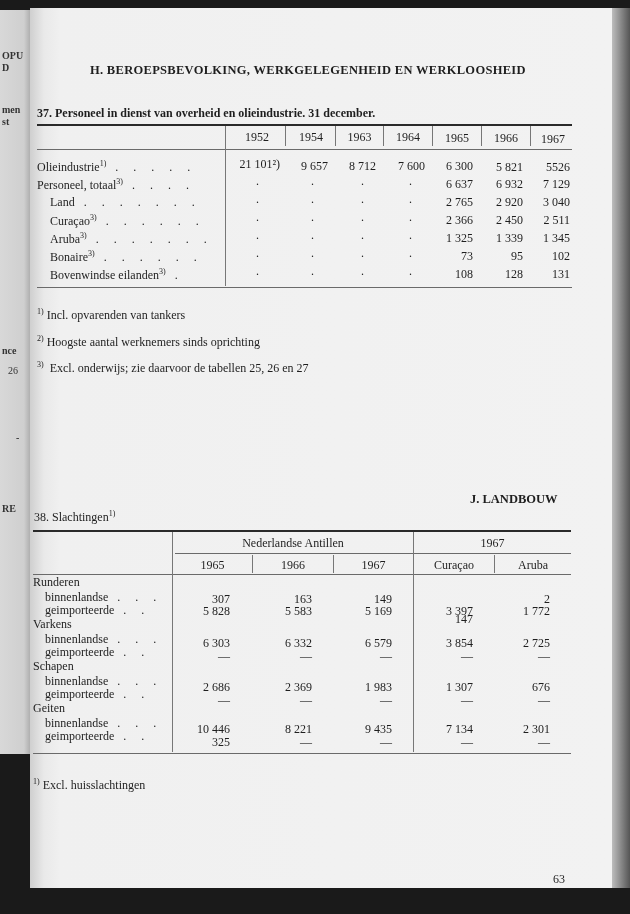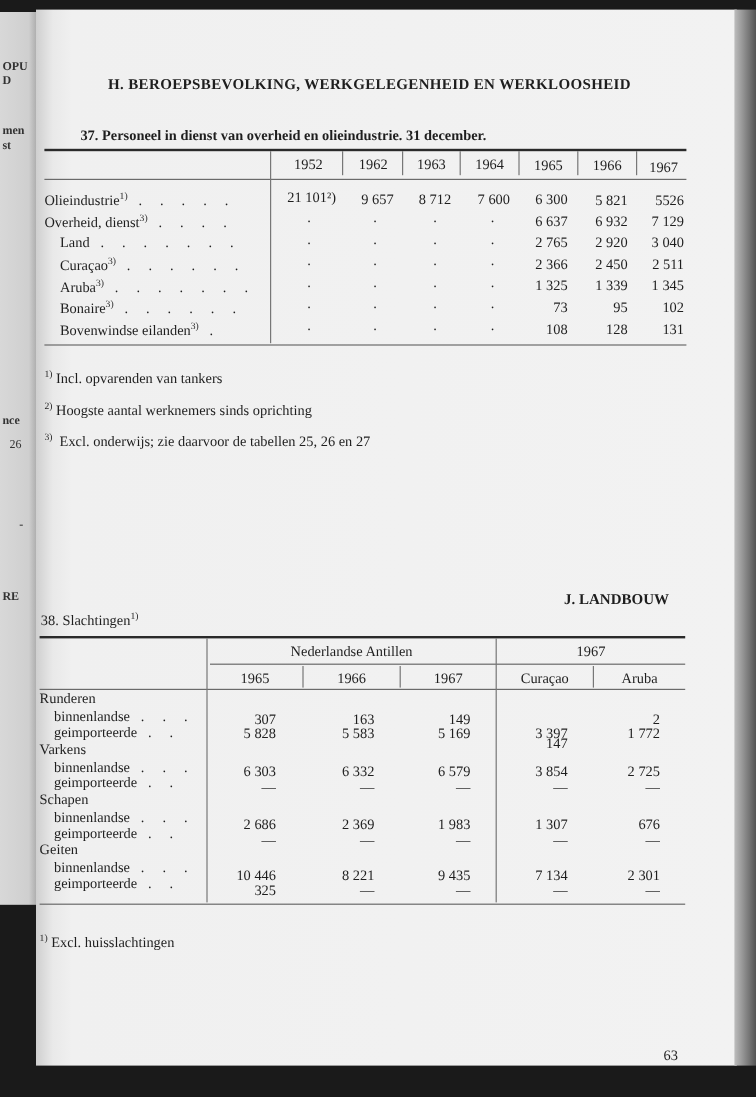--- a/index.html
+++ b/index.html
@@ -8,21 +8,21 @@
   .left-page { position:absolute; left:0; top:10px; width:40px; height:744px;
                background:linear-gradient(90deg,#d8d8d8 0%,#cfcfcf 60%,#9a9a9a 85%,#bdbdbd 100%);text-align:center; }
   .left-frag { position:absolute; left:2px; font-size:10px; font-weight:bold; color:#333; line-height:11px;
                font-family:"Liberation Serif", serif; }
   .page { position:absolute; left:30px; top:8px; width:584px; height:880px;
           background:linear-gradient(90deg,#cfcfcf 0px,#e9e9e9 14px,#f0f0f0 30px,#f2f2f2 100%); }
   .page-shadow { position:absolute; right:0; top:8px; width:18px; height:880px; background:linear-gradient(90deg,#bdbdbd,#555); }
   .abs { position:absolute; }
   .section-title { left:90px; top:63px; font-size:12.5px; font-weight:bold; letter-spacing:0.3px;
                    font-family:"Liberation Serif", serif; }
-  .table-title { left:37px; top:106px; font-size:12px; font-weight:bold; font-family:"Liberation Serif", serif;margin-left:30px; }
+  .table-title { left:37px; top:106px; font-size:12px; font-weight:bold; font-family:"Liberation Serif", serif; }
   .rule { position:absolute; background:#2a2a2a; }
   .thin { background:#6a6a6a; }
   .vline { position:absolute; width:1px; background:#777; }
   .cell { position:absolute; font-size:12px; text-align:right; font-family:"Liberation Serif", serif; white-space:nowrap; }
   .hcell { position:absolute; font-size:12px; text-align:center; font-family:"Liberation Serif", serif; }
   .rowlabel { position:absolute; font-size:12px; font-family:"Liberation Serif", serif; white-space:nowrap; }
   .dots { letter-spacing:6px; }
   .note { position:absolute; font-size:12px; font-family:"Liberation Serif", serif; }
   sup { font-size:8px; }
   .dot { position:absolute; font-size:12px; font-family:"Liberation Serif", serif; }
@@ -31,50 +31,50 @@
 <body>
 
 <div class="left-page">
   <div class="left-frag" style="top:40px">OPU</div>
   <div class="left-frag" style="top:52px">D</div>
   <div class="left-frag" style="top:94px">men</div>
   <div class="left-frag" style="top:106px">st</div>
   <div class="left-frag" style="top:335px;font-weight:bold">nce</div>
   <div class="left-frag" style="top:355px;left:8px;font-weight:normal">26</div>
   <div class="left-frag" style="top:422px;left:16px">-</div>
-  <div class="left-frag" style="top:482px">RE</div>
+  <div class="left-frag" style="top:493px">RE</div>
 </div>
 
 <div class="page"></div>
 <div class="page-shadow"></div>
 
 <div class="abs section-title">H.  BEROEPSBEVOLKING, WERKGELEGENHEID EN WERKLOOSHEID</div>
 
 <div class="abs table-title">37.  Personeel in dienst van overheid en olieindustrie. 31 december.</div>
 <div class="rule" style="left:37px;top:124px;width:535px;height:2px;"></div>
 <div class="rule thin" style="left:37px;top:149px;width:535px;height:1px;"></div>
 <div class="rule thin" style="left:37px;top:287px;width:535px;height:1px;"></div>
 <div class="vline" style="left:225px;top:126px;height:160px;"></div>
 <div class="vline" style="left:285px;top:126px;height:20px;"></div>
 <div class="vline" style="left:335px;top:126px;height:20px;"></div>
 <div class="vline" style="left:383px;top:126px;height:20px;"></div>
 <div class="vline" style="left:432px;top:126px;height:20px;"></div>
 <div class="vline" style="left:481px;top:126px;height:20px;"></div>
 <div class="vline" style="left:530px;top:126px;height:20px;"></div>
 
 <div class="hcell" style="left:232px;top:130px;width:50px">1952</div>
-<div class="hcell" style="left:287px;top:130px;width:48px">1962</div>
+<div class="hcell" style="left:287px;top:130px;width:48px">1954</div>
 <div class="hcell" style="left:336px;top:130px;width:47px">1963</div>
 <div class="hcell" style="left:384px;top:130px;width:48px">1964</div>
 <div class="hcell" style="left:433px;top:131px;width:48px">1965</div>
 <div class="hcell" style="left:482px;top:131px;width:48px">1966</div>
 <div class="hcell" style="left:531px;top:132px;width:44px">1967</div>
 
 <div class="rowlabel" style="left:37px;top:159px"><span>Olieindustrie</span><sup>1)</sup><span class="dots"> . . . . .</span></div>
-<div class="rowlabel" style="left:37px;top:177px"><span>Overheid, dienst</span><sup>3)</sup><span class="dots"> . . . .</span></div>
+<div class="rowlabel" style="left:37px;top:177px"><span>Personeel, totaal</span><sup>3)</sup><span class="dots"> . . . .</span></div>
 <div class="rowlabel" style="left:50px;top:195px"><span>Land</span><span class="dots">  . . . . . . .</span></div>
 <div class="rowlabel" style="left:50px;top:213px"><span>Curaçao</span><sup>3)</sup><span class="dots"> . . . . . .</span></div>
 <div class="rowlabel" style="left:50px;top:231px"><span>Aruba</span><sup>3)</sup><span class="dots"> . . . . . . .</span></div>
 <div class="rowlabel" style="left:50px;top:249px"><span>Bonaire</span><sup>3)</sup><span class="dots"> . . . . . .</span></div>
 <div class="rowlabel" style="left:50px;top:267px"><span>Bovenwindse eilanden</span><sup>3)</sup><span class="dots"> .</span></div>
 
 <div class="cell" style="left:228px;top:157px;width:52px">21 101²)</div>
 <div class="cell" style="left:283px;top:159px;width:45px">9 657</div>
 <div class="cell" style="left:333px;top:159px;width:43px">8 712</div>
 <div class="cell" style="left:380px;top:159px;width:45px">7 600</div>

